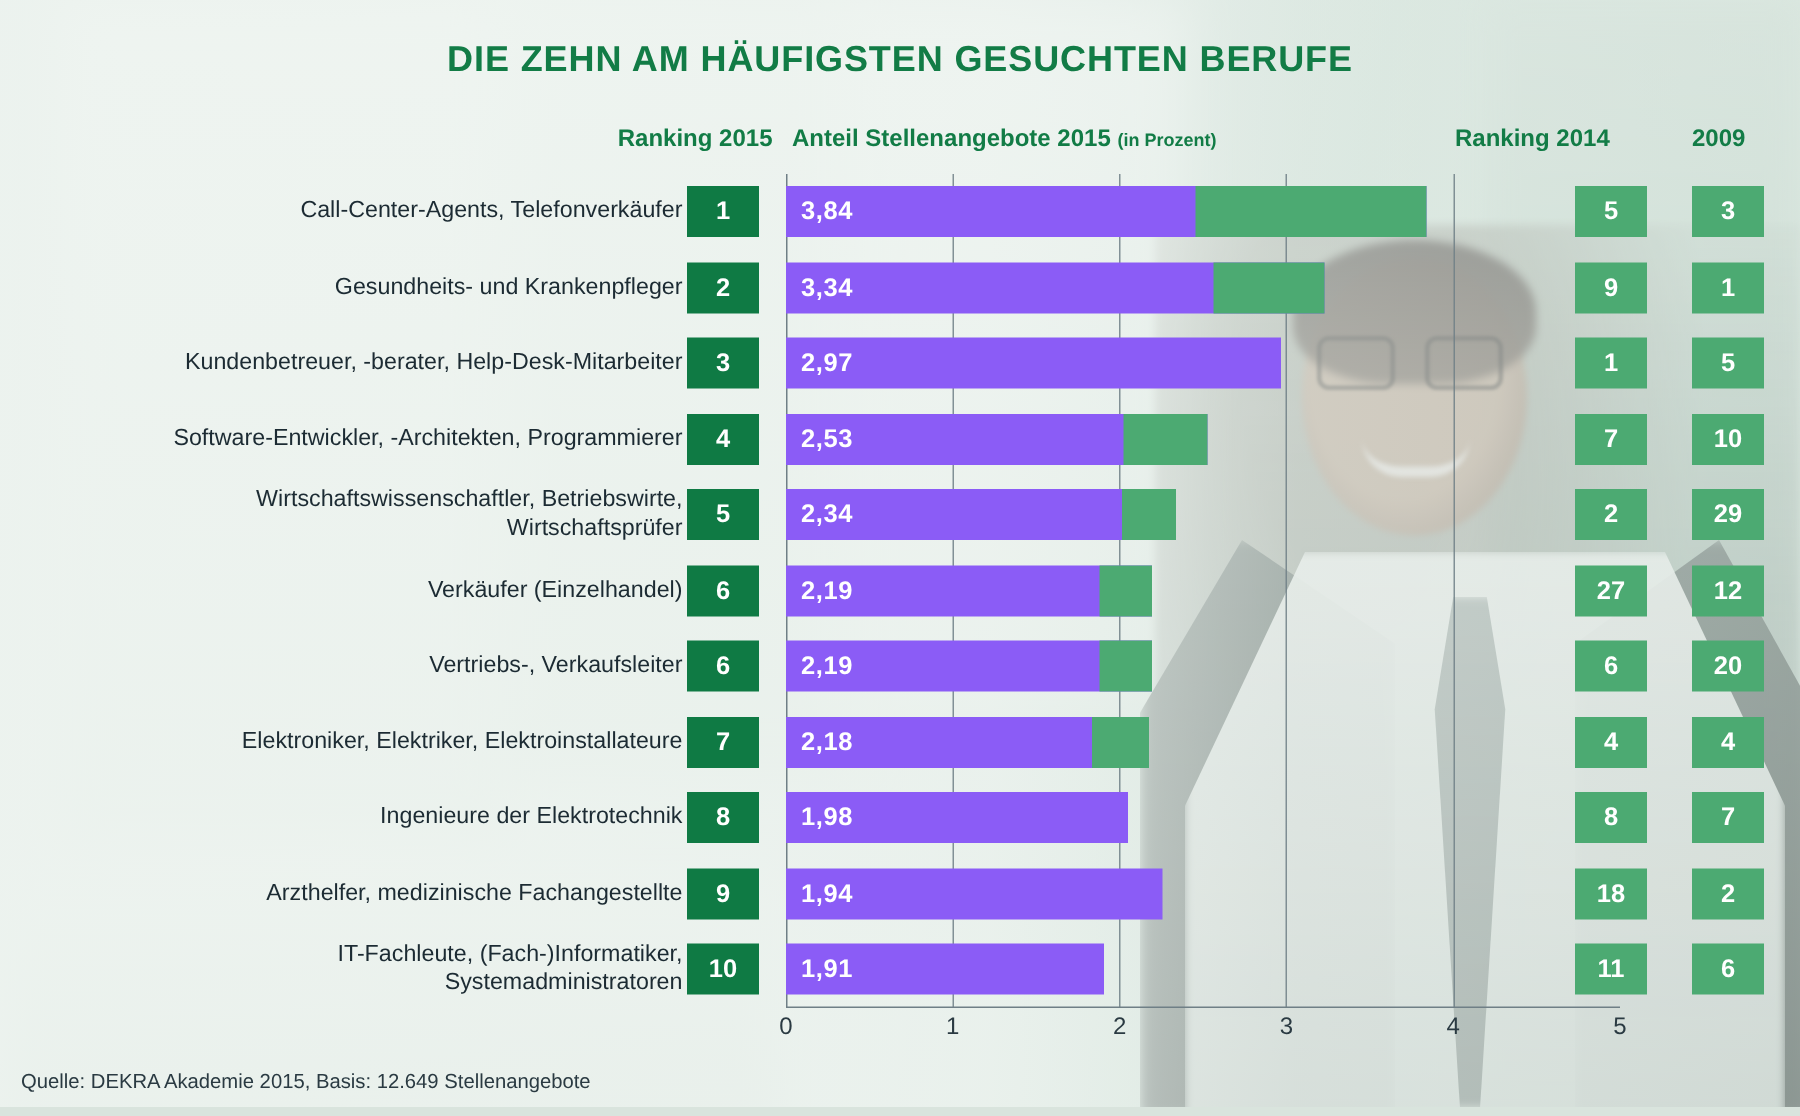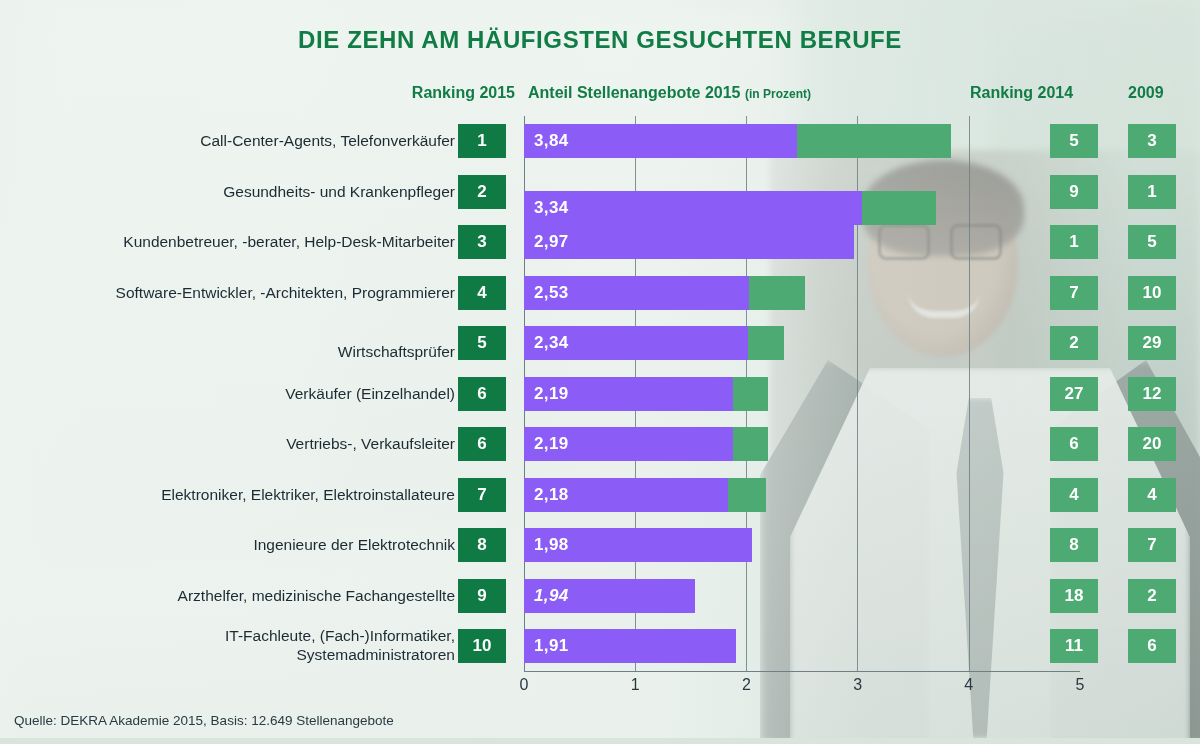--- a/index.html
+++ b/index.html
@@ -187,21 +187,21 @@
             <div class="barval">3,84</div>
           </div>
         </div>
         <div class="r2014">5</div>
         <div class="r2009">3</div>
       </div>
       <div class="row">
         <div class="label"><span>Gesundheits- und Krankenpfleger</span></div>
         <div class="rank">2</div>
         <div class="barwrap" style="width: 371.408px;">
-          <div class="bar" style="width: 412px; margin-top: 16px;">
+          <div class="bar" style="width: 359px;">
             <div class="lite" style="width: 74.2816px;"></div>
             <div class="barval">3,34</div>
           </div>
         </div>
         <div class="r2014">9</div>
         <div class="r2009">1</div>
       </div>
       <div class="row">
         <div class="label"><span>Kundenbetreuer, -berater, Help-Desk-Mitarbeiter</span></div>
         <div class="rank">3</div>
@@ -219,21 +219,21 @@
         <div class="barwrap" style="width: 281.336px;">
           <div class="bar" style="width: 281.336px;">
             <div class="lite" style="width: 56.2672px;"></div>
             <div class="barval">2,53</div>
           </div>
         </div>
         <div class="r2014">7</div>
         <div class="r2009">10</div>
       </div>
       <div class="row">
-        <div class="label"><br><span>Wirtschaftsprüfer</span></div>
+        <div class="label"><span>Wirtschaftswissenschaftler, Betriebswirte,</span><br><span>Wirtschaftsprüfer</span></div>
         <div class="rank">5</div>
         <div class="barwrap" style="width: 260.208px;">
           <div class="bar" style="width: 260.208px;">
             <div class="lite" style="width: 36.4291px;"></div>
             <div class="barval">2,34</div>
           </div>
         </div>
         <div class="r2014">2</div>
         <div class="r2009">29</div>
       </div>
@@ -281,21 +281,21 @@
             <div class="barval">1,98</div>
           </div>
         </div>
         <div class="r2014">8</div>
         <div class="r2009">7</div>
       </div>
       <div class="row">
         <div class="label"><span>Arzthelfer, medizinische Fachangestellte</span></div>
         <div class="rank">9</div>
         <div class="barwrap" style="width: 215.728px;">
-          <div class="bar" style="width: 171px; font-style: italic;">
+          <div class="bar" style="width: 251px;">
             <div class="barval">1,94</div>
           </div>
         </div>
         <div class="r2014">18</div>
         <div class="r2009">2</div>
       </div>
       <div class="row">
         <div class="label"><span>IT-Fachleute, (Fach-)Informatiker,</span><br><span>Systemadministratoren</span></div>
         <div class="rank">10</div>
         <div class="barwrap" style="width: 252px;">

